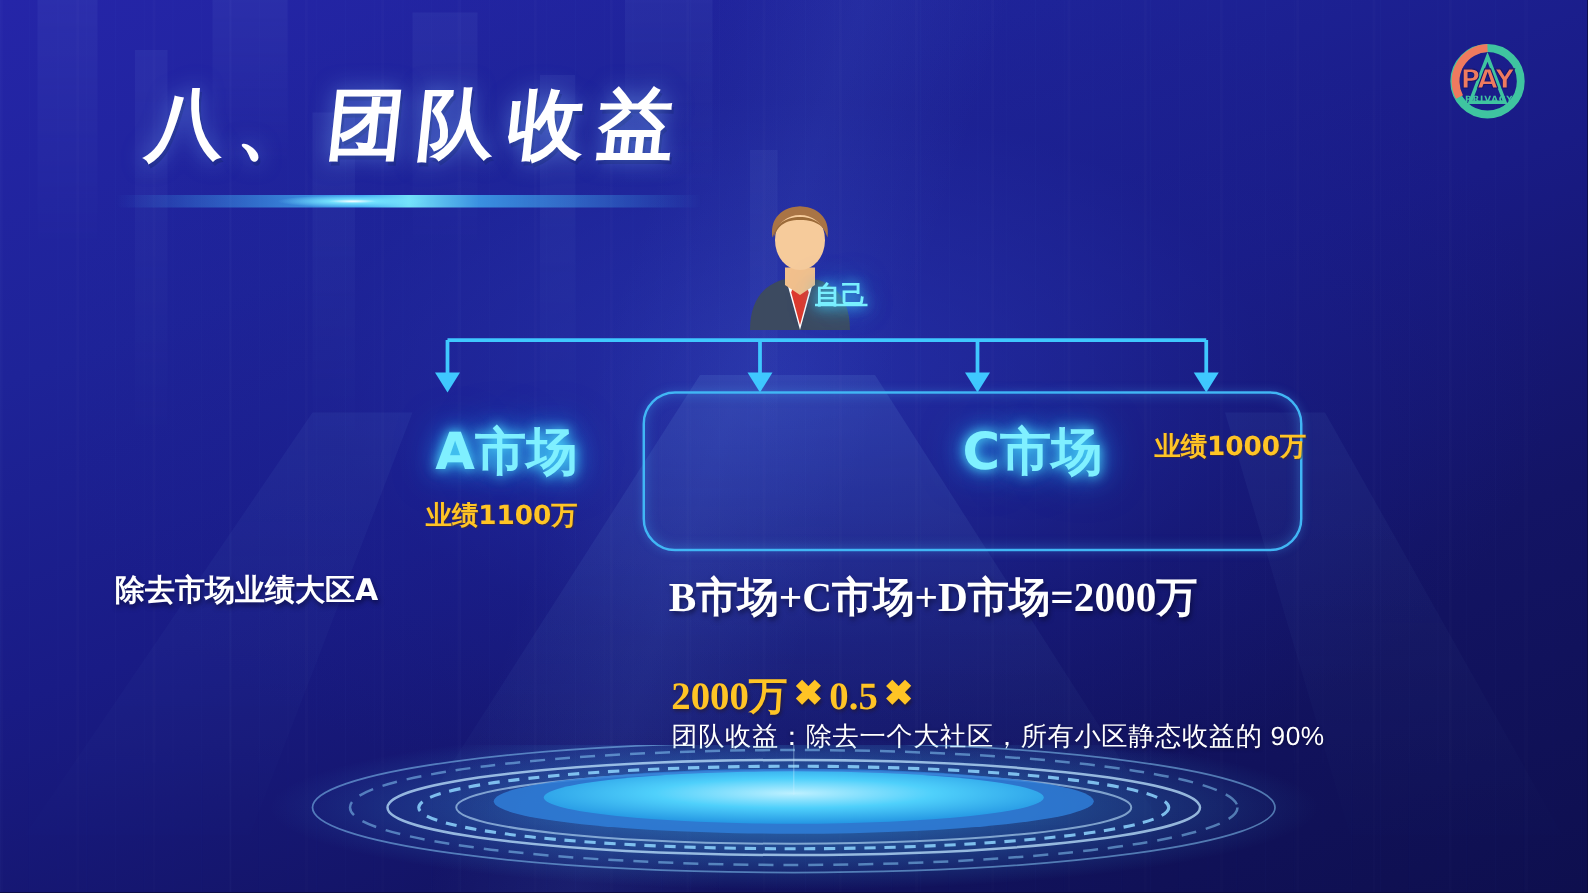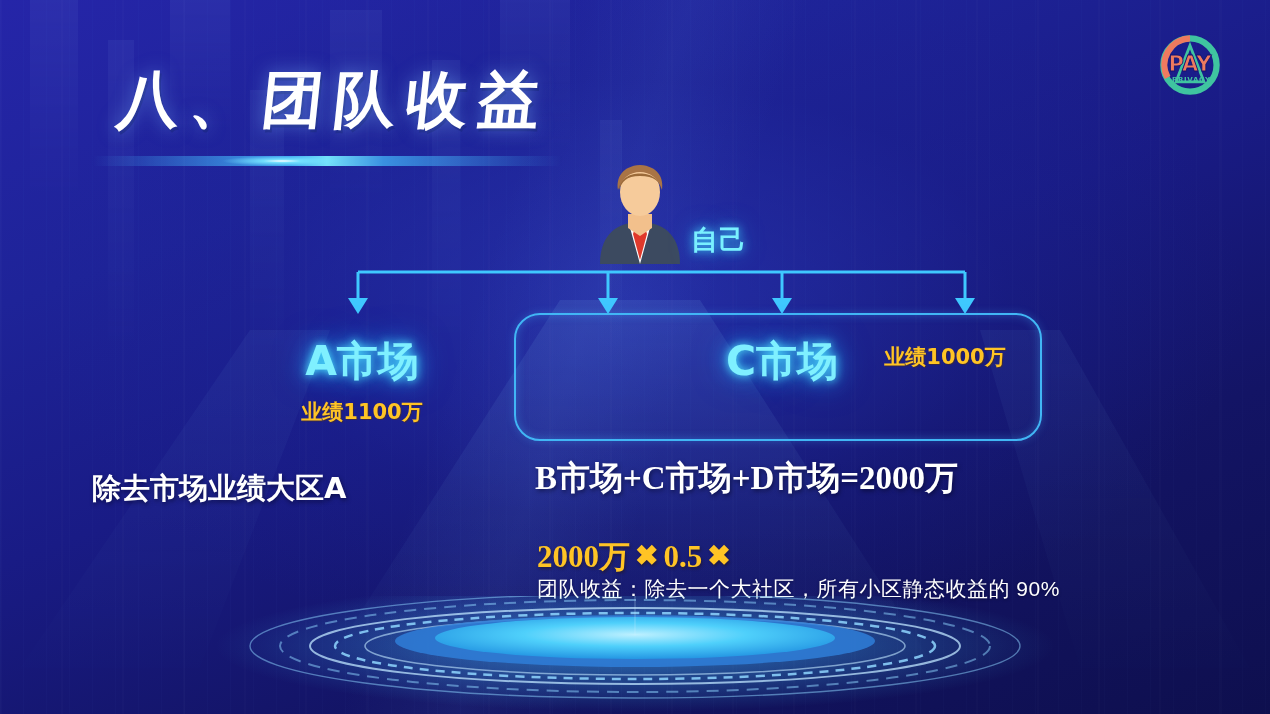--- a/index.html
+++ b/index.html
@@ -83,45 +83,46 @@
   .beams { position: absolute; inset: 0; pointer-events: none; opacity: .5; }
 
   
   .avatar {
     position: absolute;
     left: 592px; top: 156px;
     width: 96px; height: 108px;
   }
   .self-label {
     position: absolute;
-    left: 691px; top: 222px;
-    font-size: 27px;
+    left: 652px; top: 222px;
+    font-size: 20px;
     font-weight: 700;
     color: #79f0ff;
     text-shadow: 0 0 10px rgba(70,220,255,.95), 0 0 22px rgba(40,170,255,.7);
     letter-spacing: 1px;
+    text-decoration: underline;
   }
 
   
   .tree { position: absolute; left: 0; top: 250px; width: 1270px; height: 80px; }
 
   
   .groupbox {
     position: absolute;
     left: 514px; top: 313px;
     width: 524px; height: 124px;
     border: 2px solid #41b6f5;
     border-radius: 26px;
     box-shadow: 0 0 10px rgba(70,180,255,.35) inset, 0 0 8px rgba(70,180,255,.25);
   }
 
   
   .market {
     position: absolute;
-    text-align: center;
+    text-align: right;
     width: 200px;
   }
   .market .mname {
     font-size: 41px;
     font-weight: 800;
     color: #7ff0ff;
     letter-spacing: 0px;
     font-family: "DejaVu Sans", "Liberation Sans", sans-serif;
     text-shadow: 0 0 9px rgba(80,230,255,1), 0 0 20px rgba(40,180,255,.9), 0 0 34px rgba(30,140,255,.6);
     white-space: nowrap;
@@ -133,27 +134,26 @@
     color: #ffc425;
     font-family: "DejaVu Sans", "Liberation Sans", sans-serif;
     text-shadow: 1px 1px 0 rgba(90,50,0,.45);
     white-space: nowrap;
   }
 
   
   .left-stmt {
     position: absolute;
     left: 92px; top: 456px;
-    font-size: 29px;
+    font-size: 24px;
     font-weight: 700;
     color: #ffffff;
     font-family: "DejaVu Sans", "Liberation Sans", sans-serif;
     text-shadow: 1px 2px 4px rgba(0,0,20,.5);
     white-space: nowrap;
-    margin-top: 13px;
   }
   .sum-line {
     position: absolute;
     left: 535px; top: 456px;
     font-size: 33px;
     font-weight: 700;
     color: #ffffff;
     font-family: Liberation Serif, serif;
     text-shadow: 1px 2px 4px rgba(0,0,20,.5);
     white-space: nowrap;

